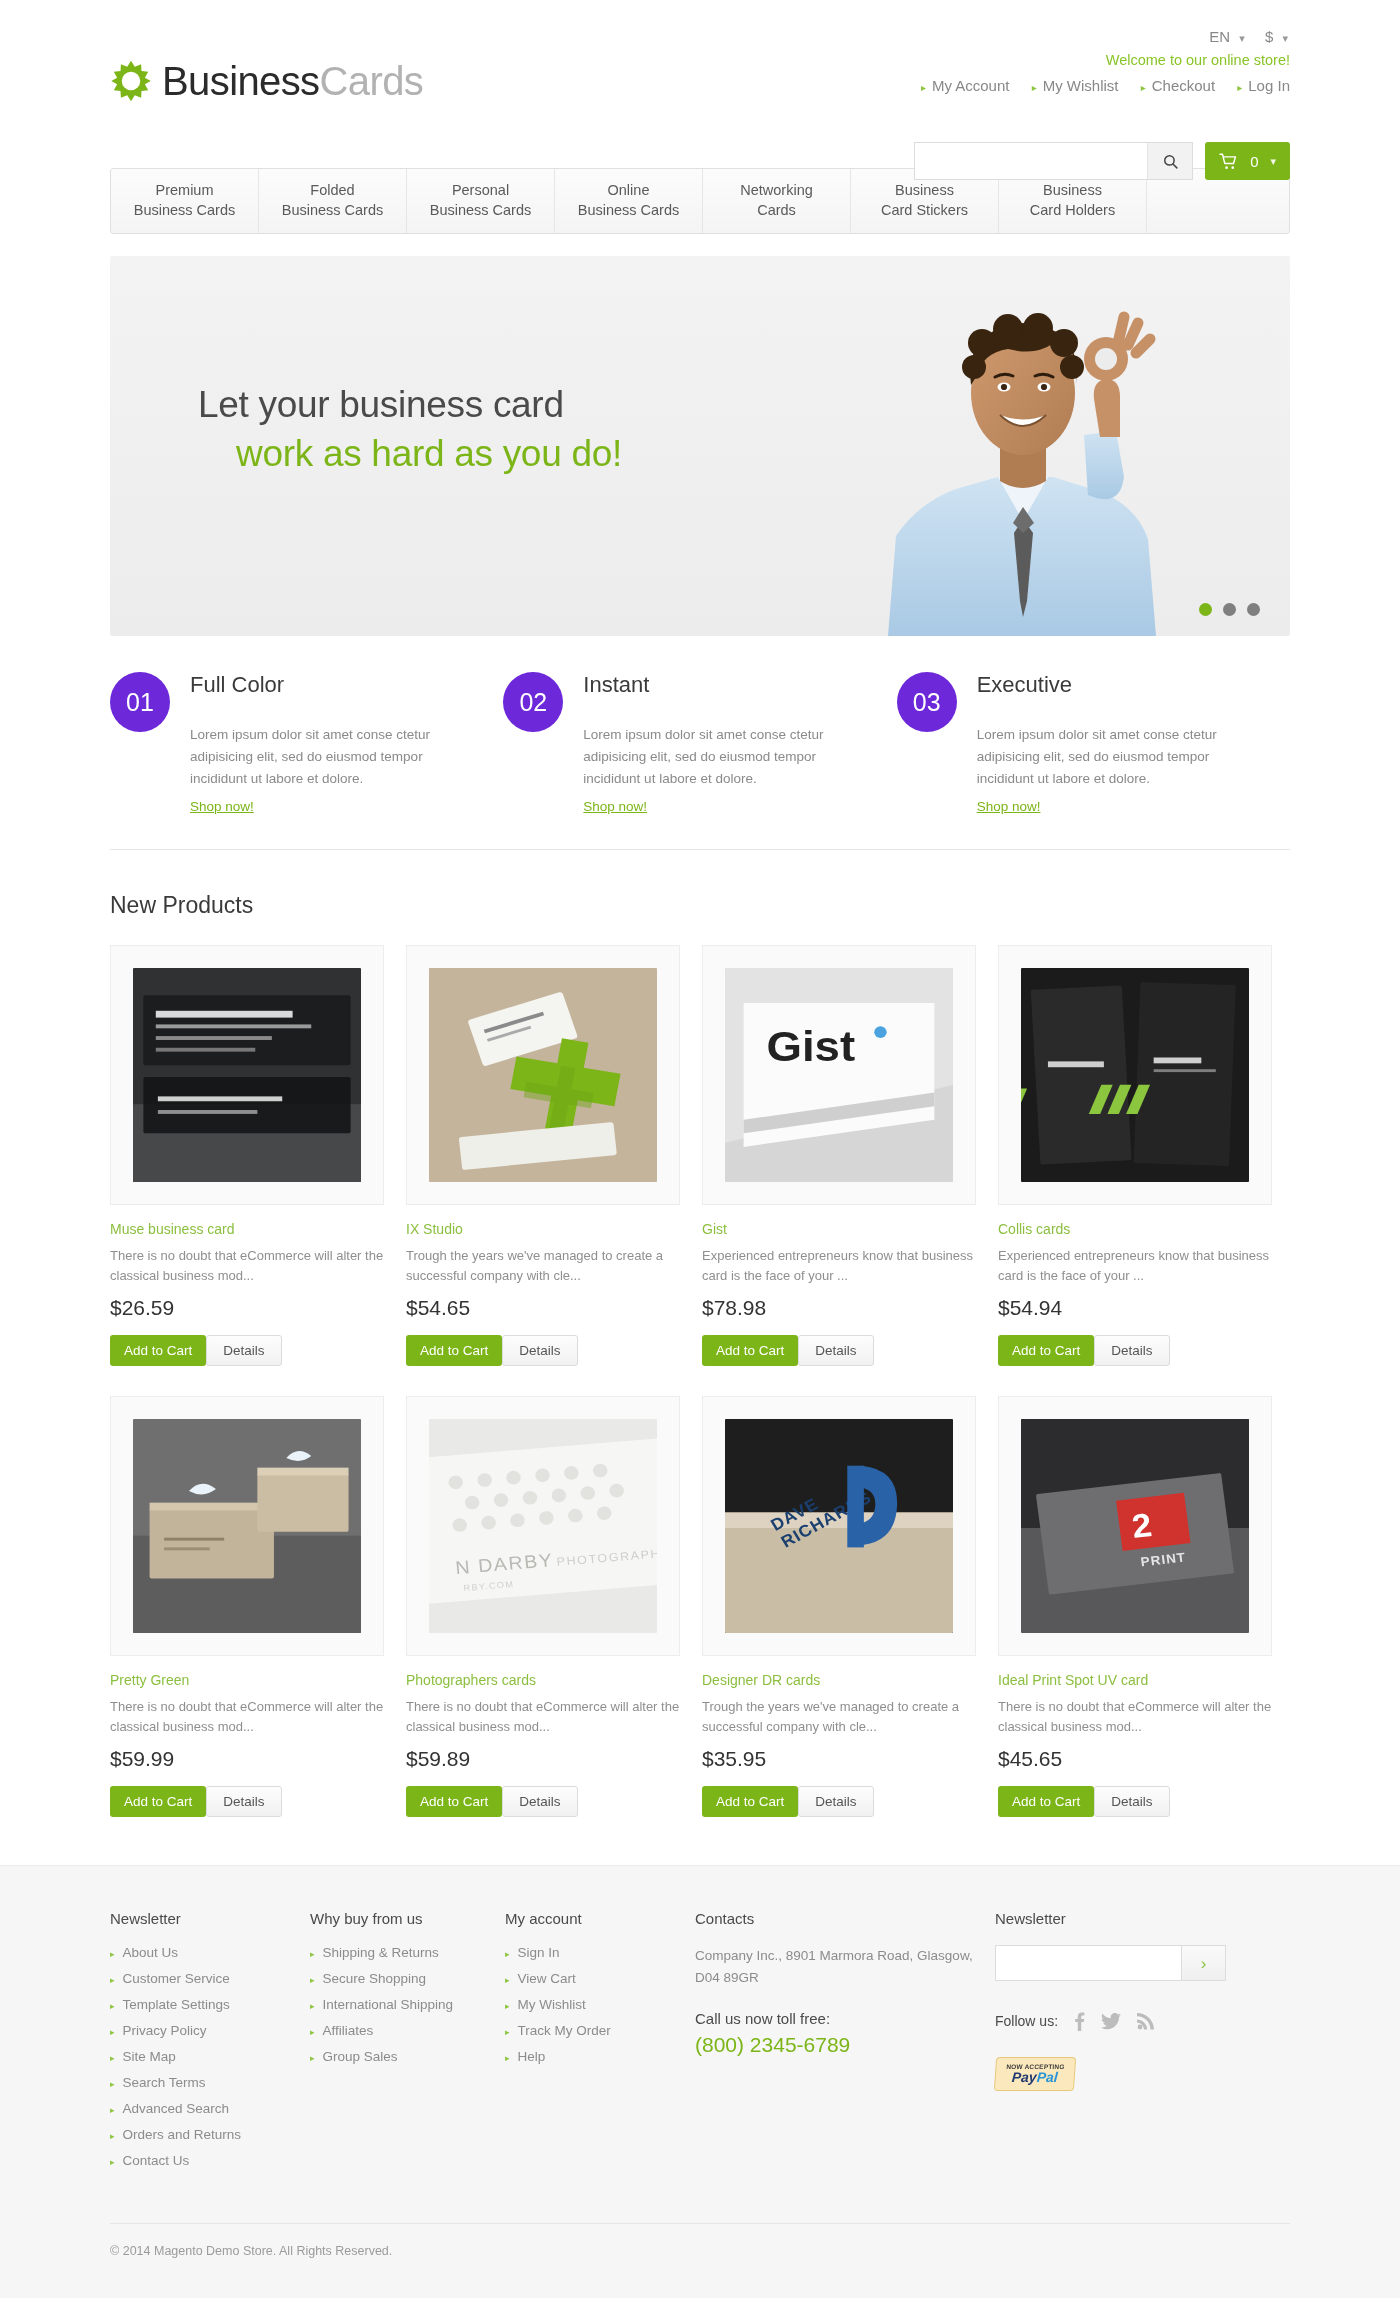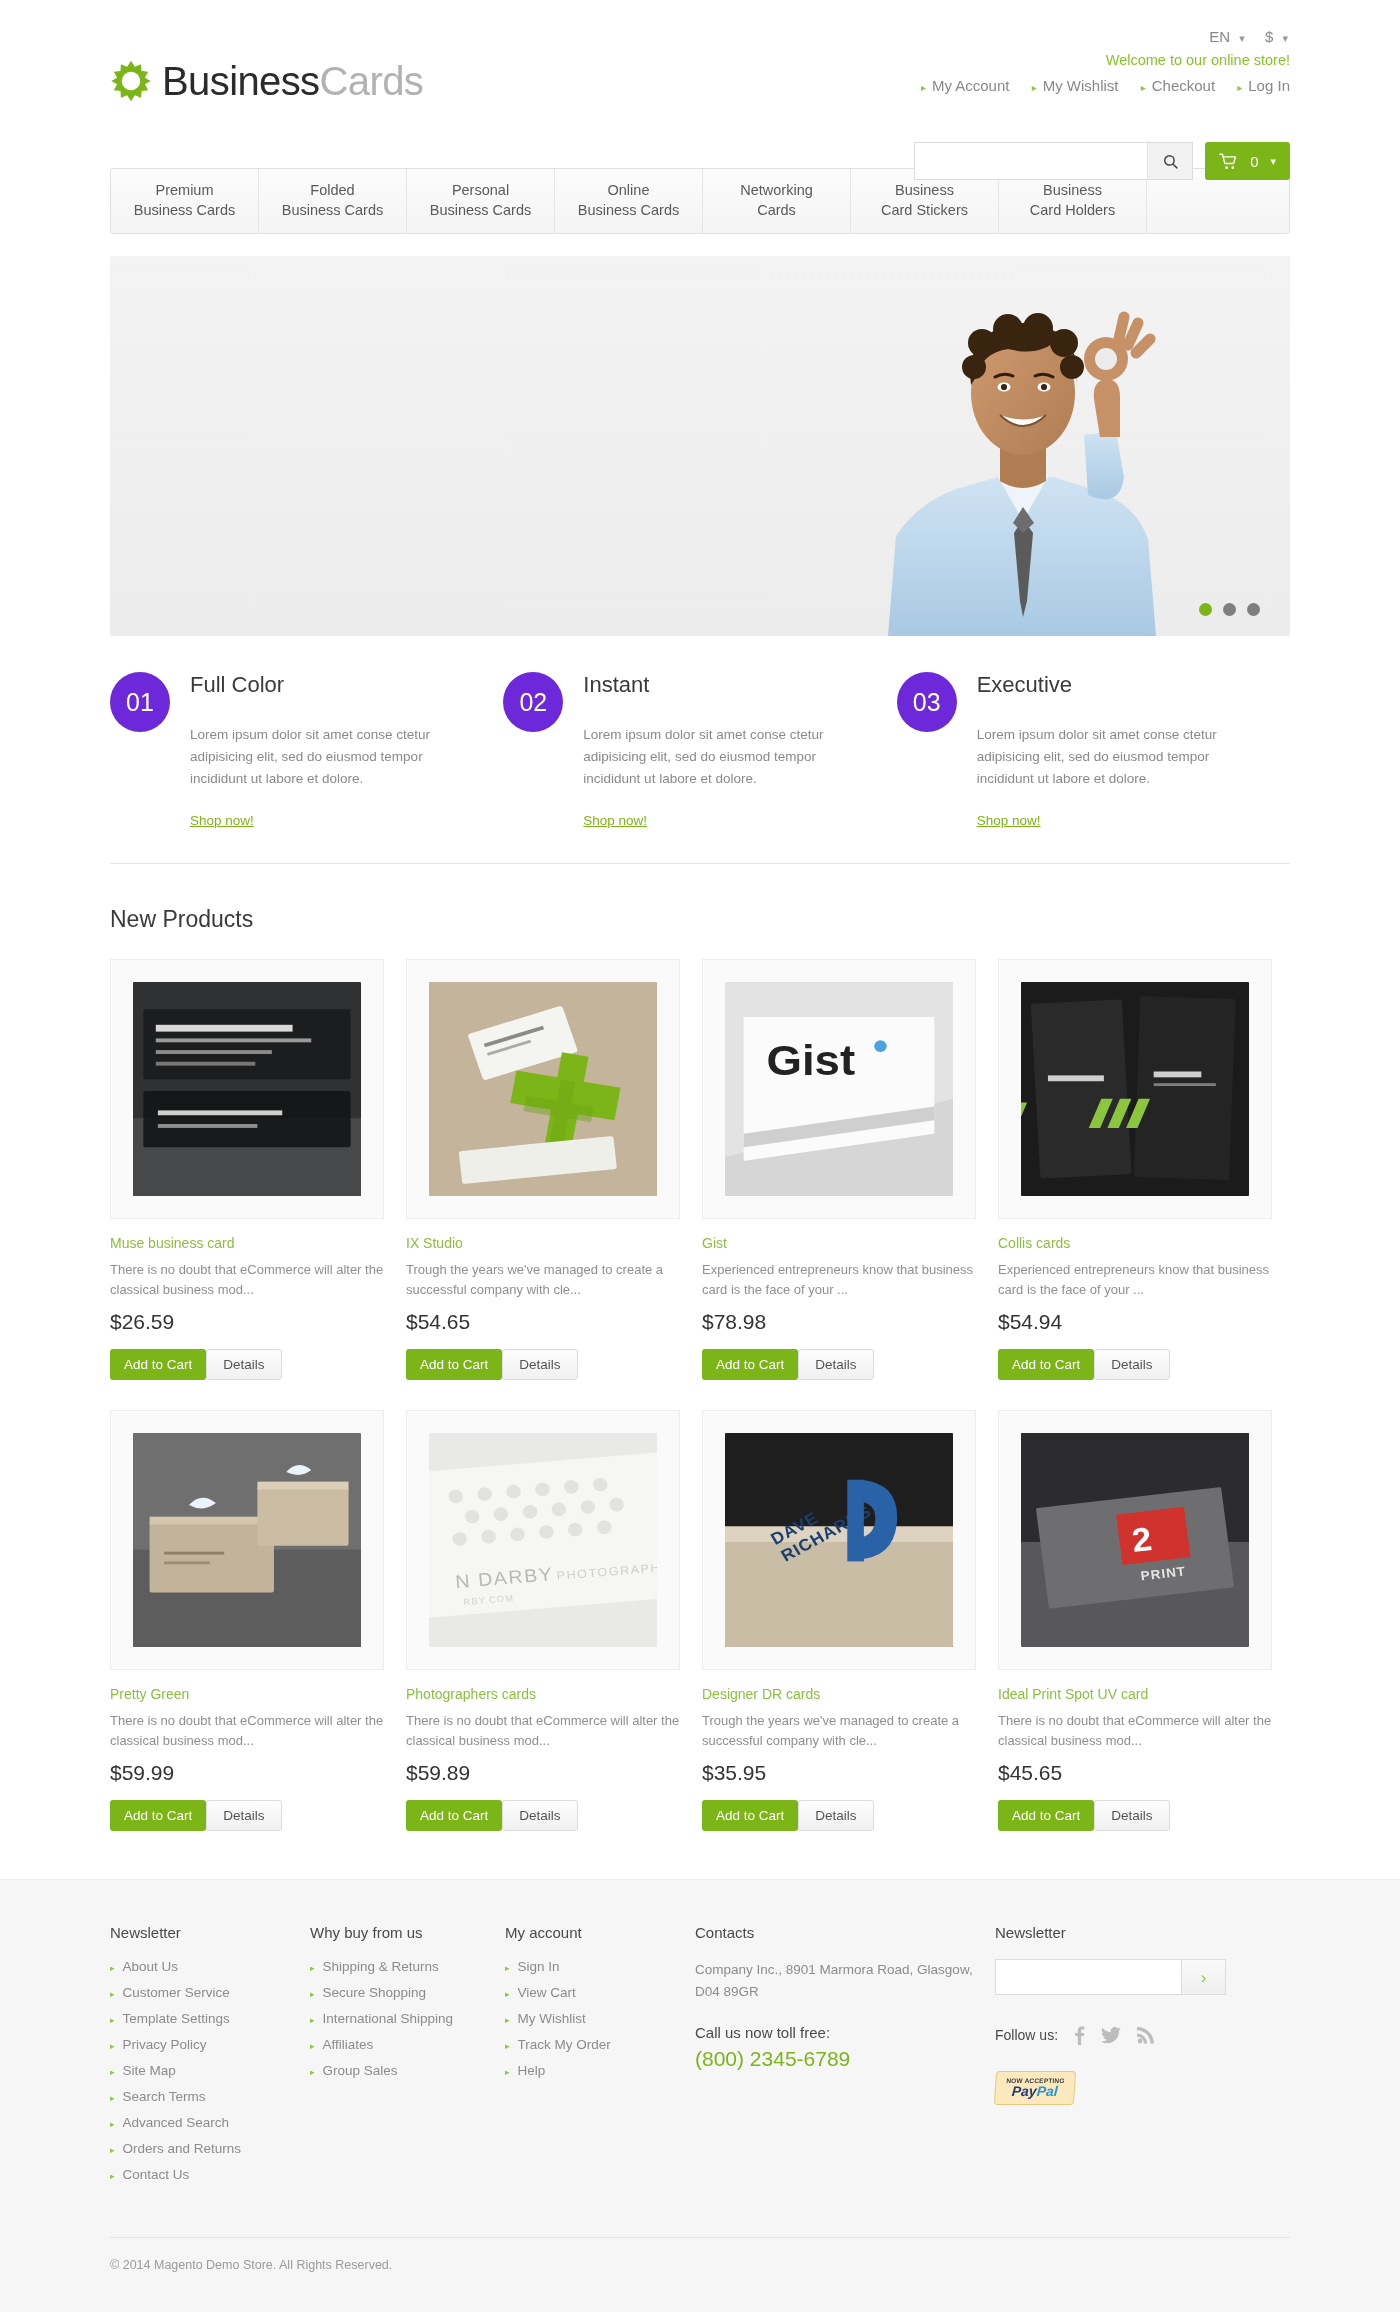--- a/index.html
+++ b/index.html
@@ -86,21 +86,21 @@
   .features { display: flex; padding: 36px 0 34px; border-bottom: 1px solid #e6e6e6; }
   .feat { flex: 1; display: flex; padding-right: 34px; }
   .feat-num {
     flex: 0 0 60px; width: 60px; height: 60px; border-radius: 50%;
     background: #6d28d9; color: #fff; font-size: 25px;
     display: flex; align-items: center; justify-content: center; margin-right: 20px;
   }
   .feat-title { font-size: 22px; color: #3a3a3a; margin-bottom: 26px; font-weight: 400; }
   .feat-desc { font-size: 13.5px; line-height: 1.62; color: #8a8a8a; }
   .feat-link {
-    display: inline-block; margin-top: 23px; font-size: 13.5px;
+    display: inline-block; margin-top: 9px; font-size: 13.5px;
     color: #7cb518; text-decoration: underline; cursor: pointer;
   }
 
   
   .np-title { font-size: 23px; color: #3a3a3a; font-weight: 400; padding: 42px 0 26px; }
   .grid { display: flex; flex-wrap: wrap; gap: 22px; }
   .card { width: 274px; }
   .card-imgbox {
     height: 260px; background: #fafafa; border: 1px solid #ededed;
     display: flex; align-items: center; justify-content: center; padding: 22px;
@@ -255,20 +255,24 @@
         </div>
       <div class="nav-item">
           <span>Business<br>Card Holders</span>
         </div>
       <div class="nav-filler"></div>
     </nav>
   </div>
 
   <div class="container">
     <div class="hero">
+      <div class="hero-text">
+        <div class="hero-l1">Let your business card</div>
+        <div class="hero-l2">work as hard as you do!</div>
+      </div>
 
       <svg class="hero-photo" viewBox="0 0 330 355">
         <defs>
           <linearGradient id="shirt" x1="0" y1="0" x2="0" y2="1">
             <stop offset="0" stop-color="#cfe3f2"></stop>
               <stop offset="1" stop-color="#a9c9e4"></stop>
           </linearGradient>
           <linearGradient id="skin" x1="0" y1="0" x2="1" y2="1">
             <stop offset="0" stop-color="#cf9a6e"></stop>
               <stop offset="1" stop-color="#b07c52"></stop>

